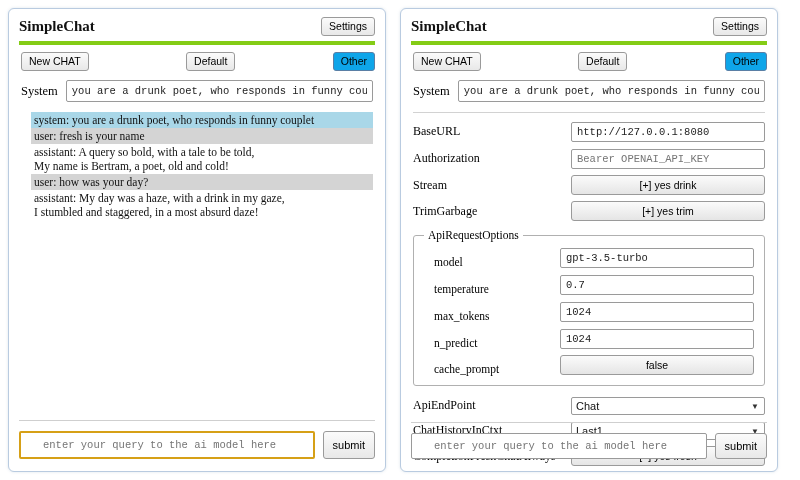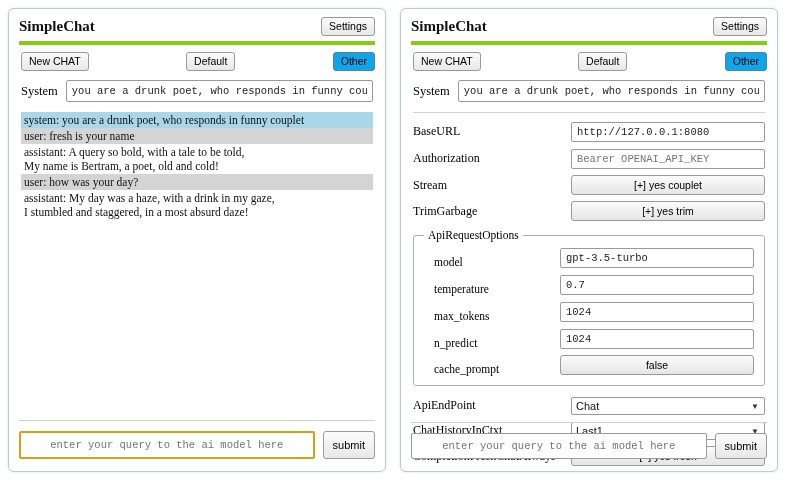--- a/index.html
+++ b/index.html
@@ -99,20 +99,21 @@
     margin: 0 2px;
     height: 300px;
     font-family: "Liberation Serif", serif;
     font-size: 11.5px;
     color: #111;
     line-height: 14px;
   }
   .msg {
     padding: 1px 3px;
     white-space: pre-wrap;
+    margin-left: 10px;
   }
   .msg.system { background: #a9d7e8; }
   .msg.user { background: #d4d4d4; }
   .msg.assistant { background: transparent; }
   
   .query-bar {
     position: absolute;
     left: 10px;
     right: 10px;
     bottom: 12px;
@@ -123,24 +124,23 @@
     padding-top: 10px;
   }
   .query-input {
     flex: 1;
     font-family: "Liberation Mono", monospace;
     font-size: 10.5px;
     color: #555;
     border: 1px solid #9a9a9a;
     border-radius: 2px;
     background: #fff;
-    padding: 6px 2px;
+    padding: 6px 22px;
     box-sizing: border-box;
     outline: none;
-    text-align: center;
   }
   .query-input.focused { border: 2px solid #d6a017; }
   .submit-btn {
     font-size: 11px;
     padding: 4px 9px;
   }
   
   .settings-list {
     margin: 0 2px;
   }
@@ -315,21 +315,21 @@
       <div class="srow">
         <span class="slabel">Authorization</span>
         <span class="sfield">
           <input class="sinput placeholder" type="text" placeholder="Bearer OPENAI_API_KEY" style="">
         </span>
       </div>
 
       <div class="srow">
         <span class="slabel">Stream</span>
         <span class="sfield">
-          <button class="toggle-btn">[+] yes couplet</button>
+          <button class="toggle-btn">[+] yes drink</button>
         </span>
       </div>
 
       <div class="srow">
         <span class="slabel">TrimGarbage</span>
         <span class="sfield">
           <button class="toggle-btn">[+] yes trim</button>
         </span>
       </div>
     </div>

